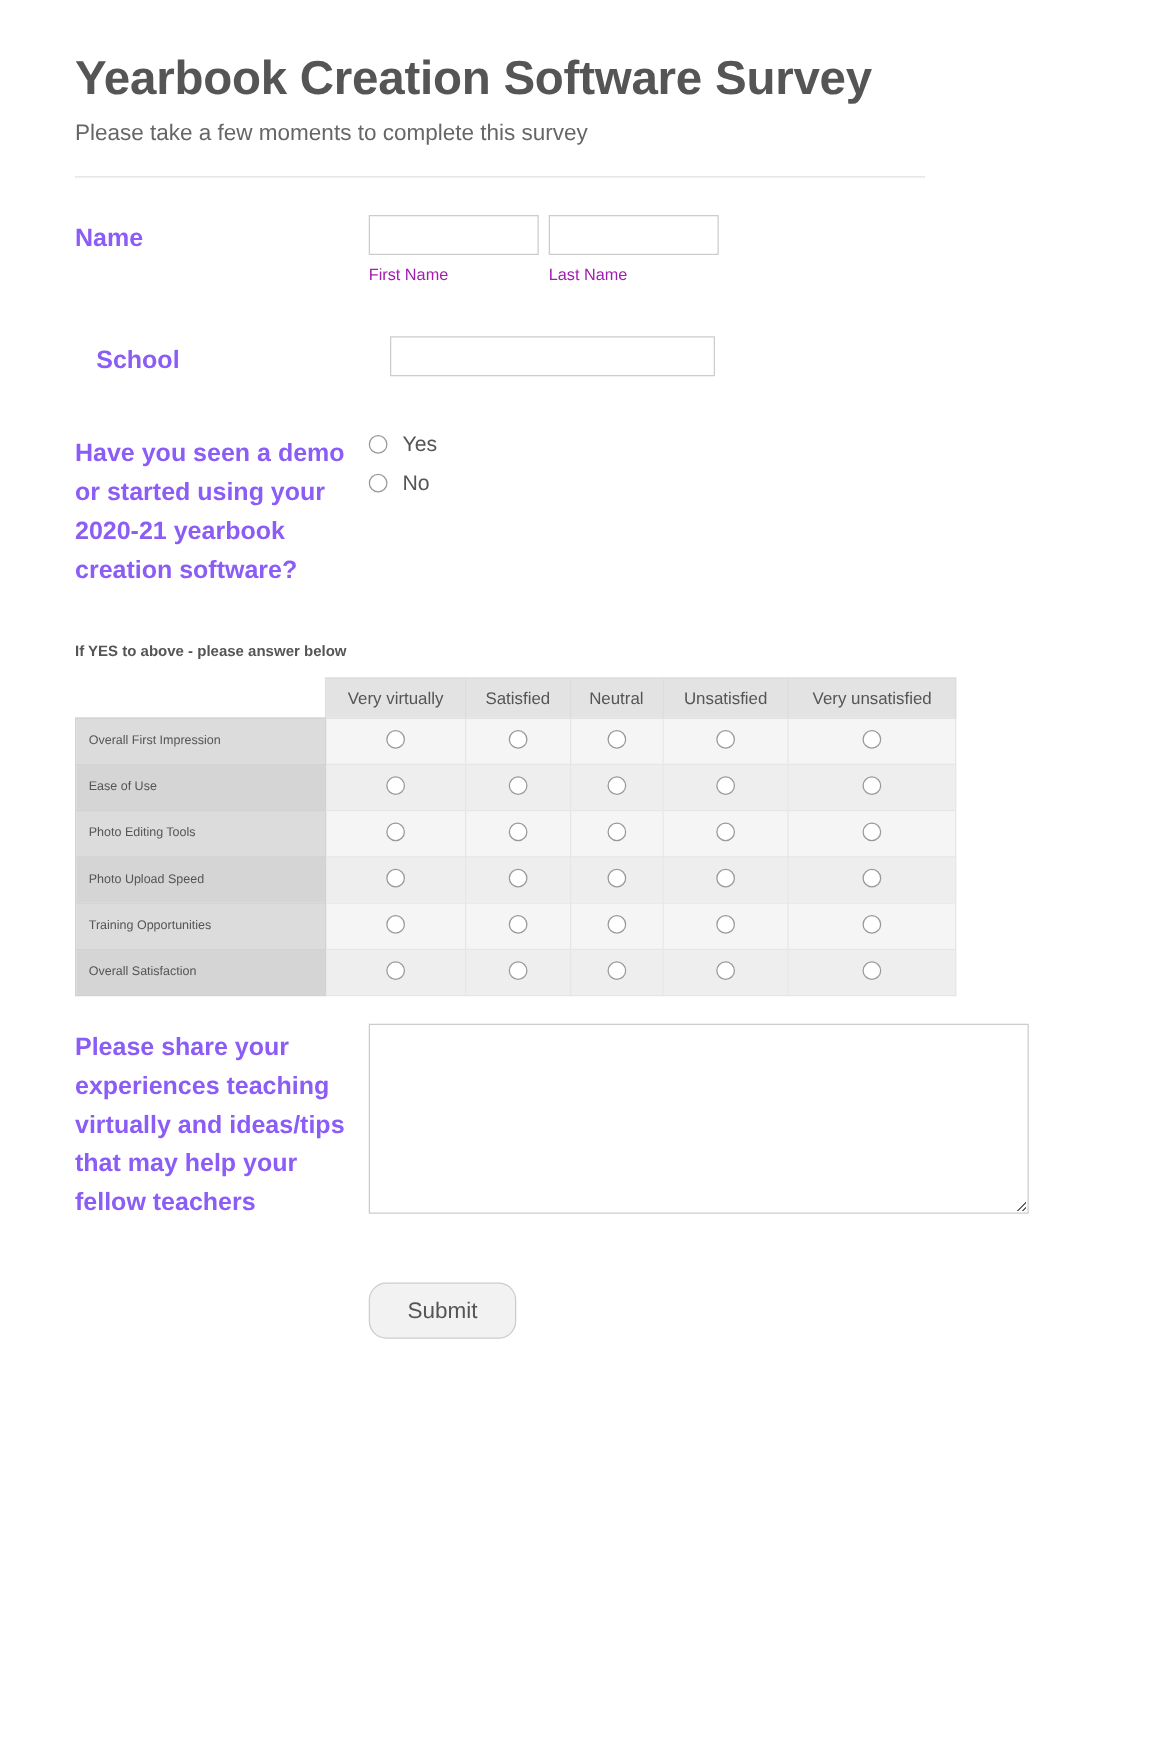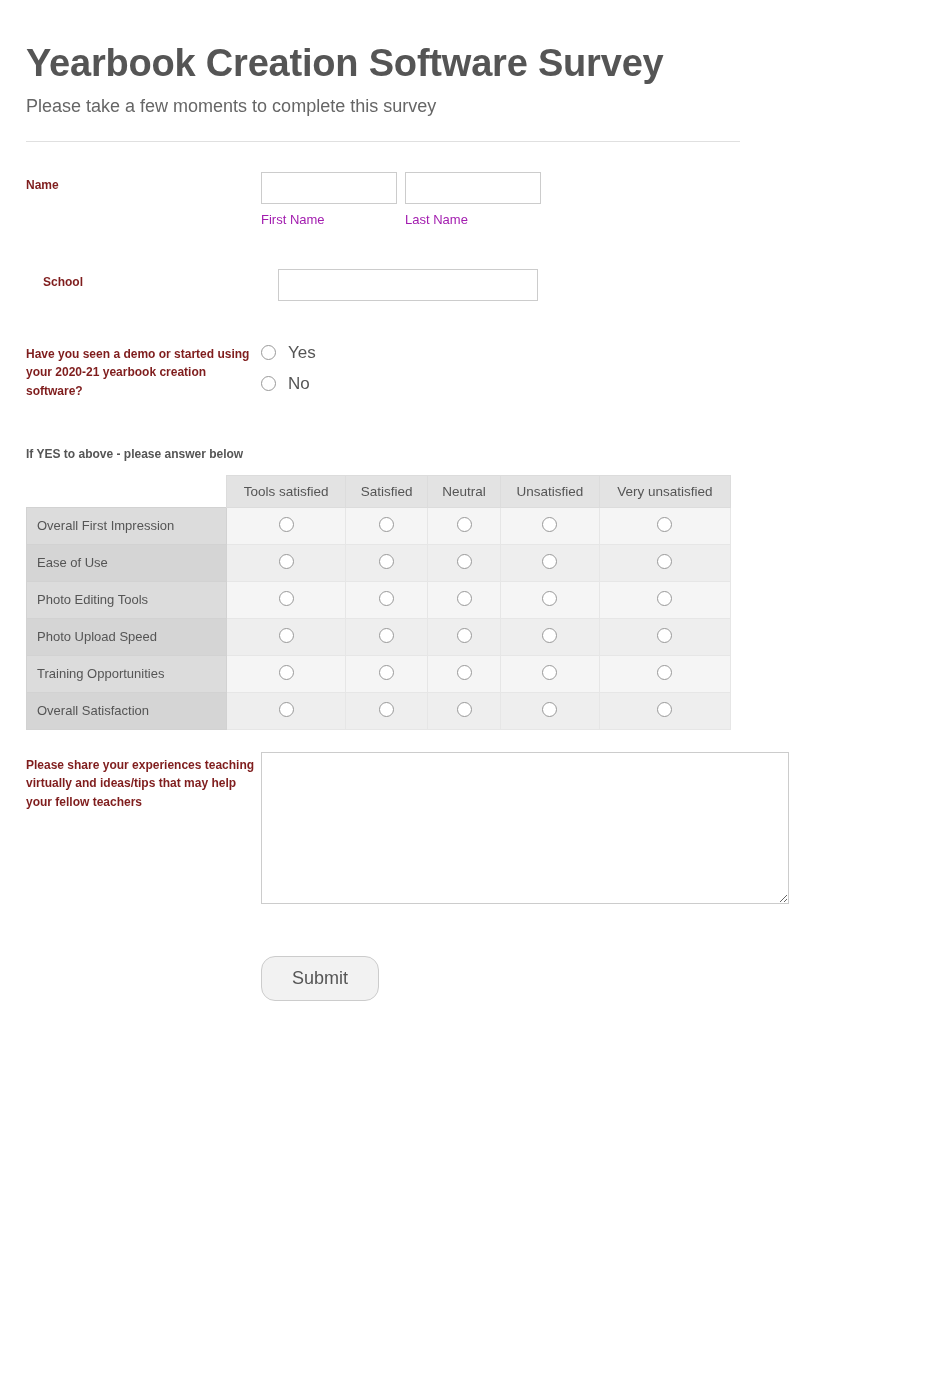--- a/index.html
+++ b/index.html
@@ -9,21 +9,21 @@
     background: #ffffff;
     font-family: "Liberation Sans", sans-serif;
   }
   body {
     width: 930px;
     min-height: 1395px;
     color: #555555;
   }
   .form-wrap {
     width: 798px;
-    padding: 42px 58px 40px 26px;
+    padding: 42px 58px 40px 60px;
   }
   .form-title {
     font-size: 38px;
     font-weight: bold;
     color: #555555;
     letter-spacing: -0.2px;
     line-height: 1.15;
     margin: 0 0 10px 0;
   }
   .form-subtitle {
@@ -39,23 +39,23 @@
   }
 
   .field-row {
     display: flex;
     align-items: flex-start;
     margin-bottom: 28px;
   }
   .field-label {
     width: 235px;
     flex: 0 0 235px;
-    font-size: 12px;
+    font-size: 20px;
     font-weight: bold;
-    color: #7f1d1d;
+    color: #8b5cf6;
     line-height: 1.55;
     padding-top: 4px;
   }
   .field-control { flex: 1 1 auto; }
 
   .text-input {
     border: 1px solid #cccccc;
     background: #ffffff;
     height: 32px;
     font-size: 14px;
@@ -120,21 +120,21 @@
     font-weight: normal;
     font-size: 13.5px;
     padding: 8px 10px;
     border: 1px solid #dcdcdc;
     text-align: center;
     white-space: nowrap;
   }
   table.matrix td.row-head {
     background: #dcdcdc;
     color: #555555;
-    font-size: 13px;
+    font-size: 10px;
     padding: 9px 10px;
     border: 1px solid #d2d2d2;
     text-align: left;
     white-space: nowrap;
   }
   table.matrix td.cell {
     border: 1px solid #e6e6e6;
     text-align: center;
     padding: 9px 6px;
     background: #f5f5f5;
@@ -216,21 +216,21 @@
       </div>
     </div>
   </div>
 
   <div class="section-heading">If YES to above - please answer below</div>
 
   <table class="matrix">
     <thead>
       <tr>
         <th class="corner"></th>
-        <th class="col-head">Tools satisfied</th>
+        <th class="col-head">Very virtually</th>
         <th class="col-head">Satisfied</th>
         <th class="col-head">Neutral</th>
         <th class="col-head">Unsatisfied</th>
         <th class="col-head">Very unsatisfied</th>
       </tr>
     </thead>
     <tbody>
       <tr>
         <td class="row-head">Overall First Impression</td>
         <td class="cell"><span class="radio"></span></td>

